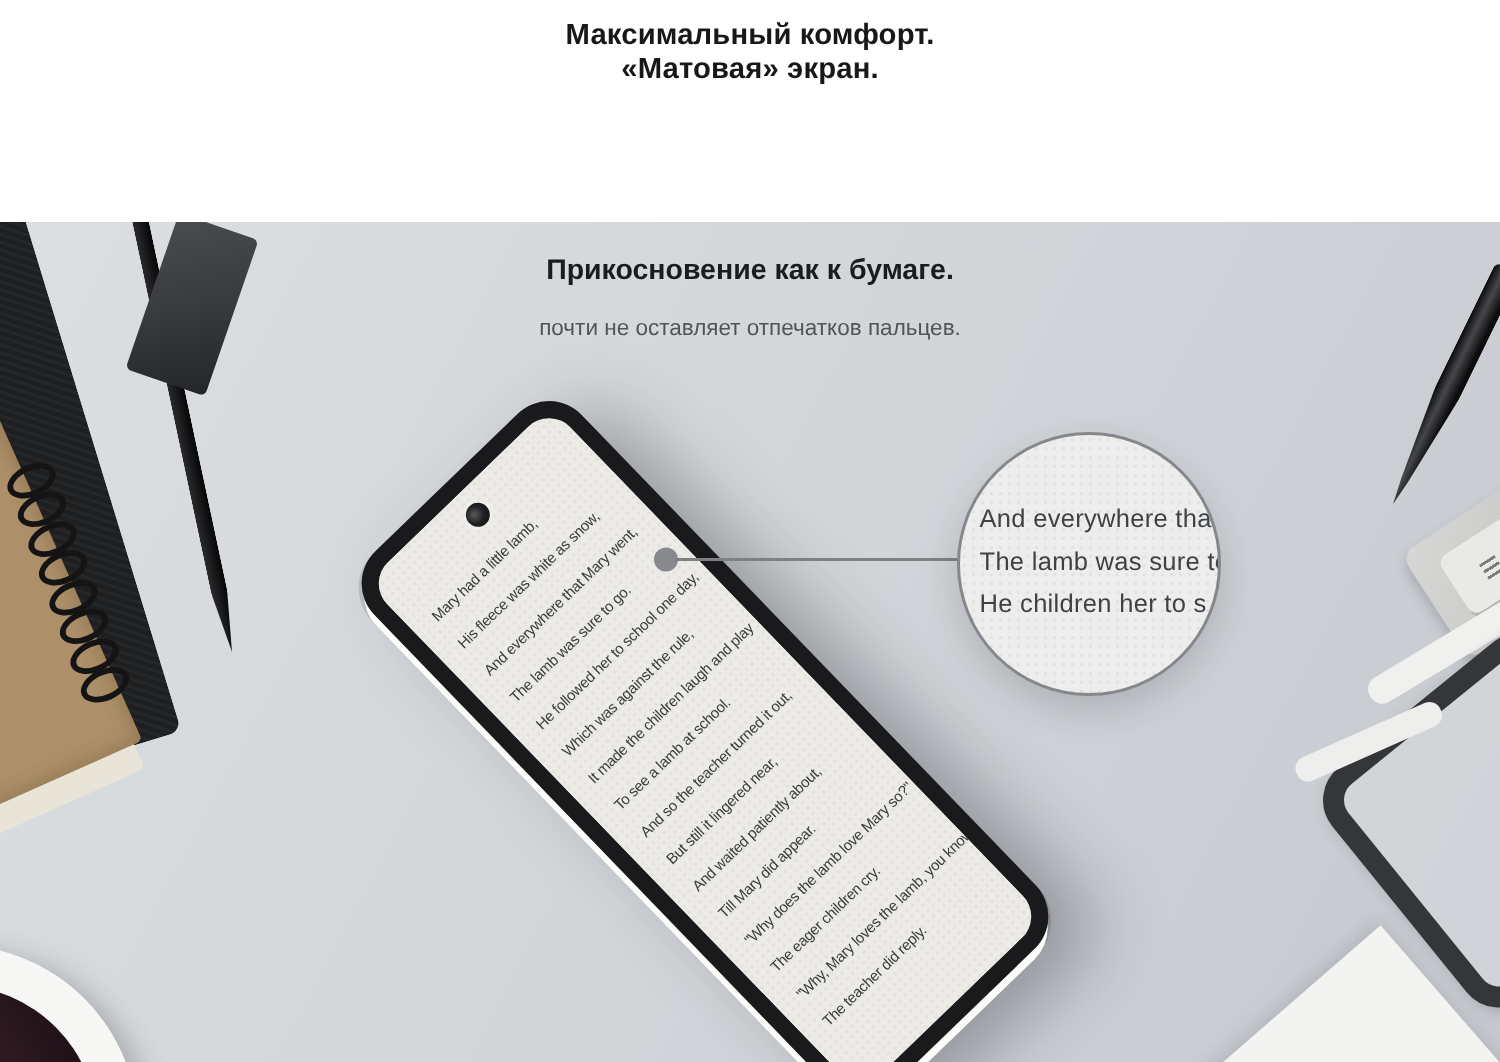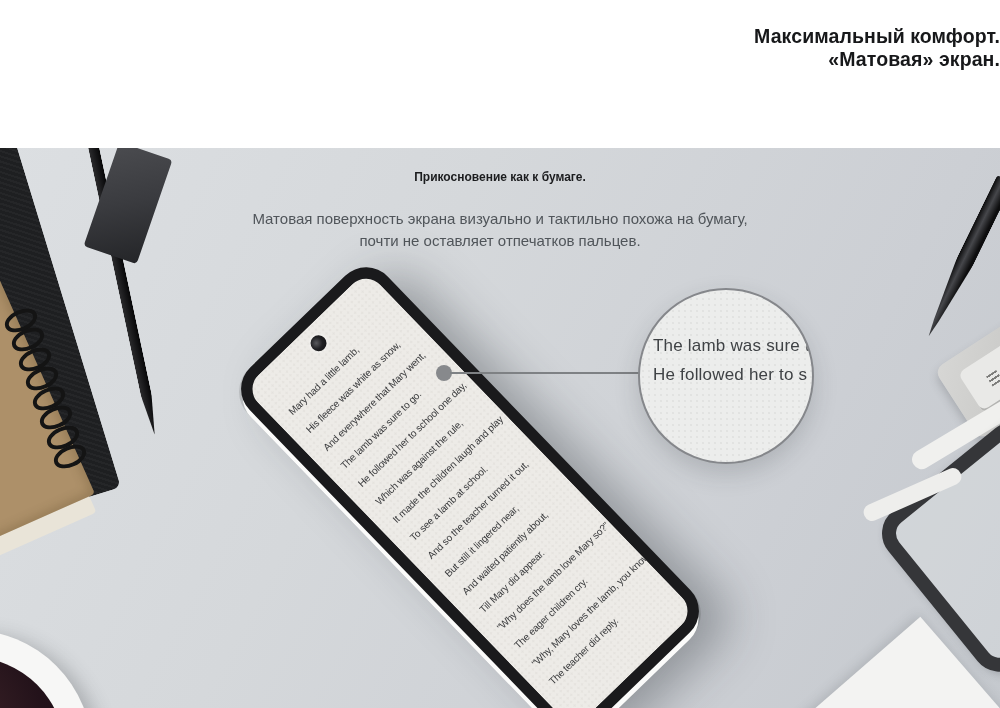--- a/index.html
+++ b/index.html
@@ -4,30 +4,30 @@
 <style>
   html,body { margin:0; padding:0; }
   body {
     width:1000px; height:708px; overflow:hidden; background:#ffffff;
     font-family:"Liberation Sans", sans-serif; position:relative;
   }
   .abs { position:absolute; }
 
   
   .intro { position:absolute; top:0; left:0; width:1000px; height:148px; background:#ffffff; text-align:center; }
-  .intro-title { margin:0; padding-top:25px; font-size:19.5px; line-height:23px; font-weight:bold; color:#17181a; letter-spacing:.1px;text-align:right; }
+  .intro-title { margin:0; padding-top:12px; font-size:19.5px; line-height:23px; font-weight:bold; color:#17181a; letter-spacing:.1px; }
   .intro-sub { margin:0; padding-top:15px; font-size:15px; line-height:21px; color:#565b60; }
 
   
   .photo {
     position:absolute; top:148px; left:0; width:1000px; height:560px; overflow:hidden;
     background:linear-gradient(118deg,#dcdfe2 0%,#d5d8db 38%,#cccfd4 75%,#c5c9ce 100%);
   }
   .photo-title { position:absolute; top:22px; left:0; width:100%; text-align:center; margin:0;
-    font-size:12px; font-weight:bold; color:#1b1c1e; }
+    font-size:19px; font-weight:bold; color:#1b1c1e; }
   .photo-sub { position:absolute; top:60px; left:0; width:100%; text-align:center; margin:0;
     font-size:15px; line-height:21.5px; color:#50555a; }
 
   
   .black-book { left:-185px; top:-35px; width:250px; height:420px; background:#1e1f21;
     border-radius:8px; transform:rotate(-17deg);
     background-image:repeating-linear-gradient(35deg, rgba(255,255,255,.03) 0 2px, transparent 2px 5px); }
   .note-pages { left:-95px; top:75px; width:130px; height:330px; background:#e9e4d8; border-radius:4px; transform:rotate(-24deg); }
   .note-cover { left:-85px; top:64px; width:120px; height:320px; background:#ad9069; border-radius:4px; transform:rotate(-24deg);
     box-shadow:inset -4px -4px 10px rgba(90,70,40,.25); }
@@ -94,21 +94,20 @@
     <h1 class="intro-title">
       <span style="display:block">Максимальный комфорт.</span>
       <span style="display:block">«Матовая» экран.</span>
     </h1>
   </section>
 
   <section class="photo">
 
     <h2 class="photo-title">Прикосновение как к бумаге.</h2>
     <p class="photo-sub">
-      <span style="display:block">Матовая поверхность экрана визуально и тактильно похожа на бумагу,</span>
       <span style="display:block">почти не оставляет отпечатков пальцев.</span>
     </p>
 
     <div class="abs black-book"></div>
     <div class="abs note-pages"></div>
     <div class="abs note-cover"></div>
     <div>
       <span class="abs coil" style="left:4px;  top:162px;"></span>
       <span class="abs coil" style="left:11px; top:181px;"></span>
       <span class="abs coil" style="left:18px; top:201px;"></span>
@@ -156,19 +155,20 @@
           <div class="poem-line">"Why, Mary loves the lamb, you know."</div>
           <div class="poem-line">The teacher did reply.</div>
         </div>
       </div>
     </div>
 
     <div class="abs anchor-dot"></div>
     <div class="abs callout-line"></div>
     <div class="abs magnifier">
       <div class="mag-text">
+        <div class="mag-line">And everywhere tha</div>
         <div class="mag-line">The lamb was sure to</div>
-        <div class="mag-line">He followed her to s</div>
+        <div class="mag-line">He children her to s</div>
       </div>
     </div>
 
   </section>
 </div>
 
 </body></html>

